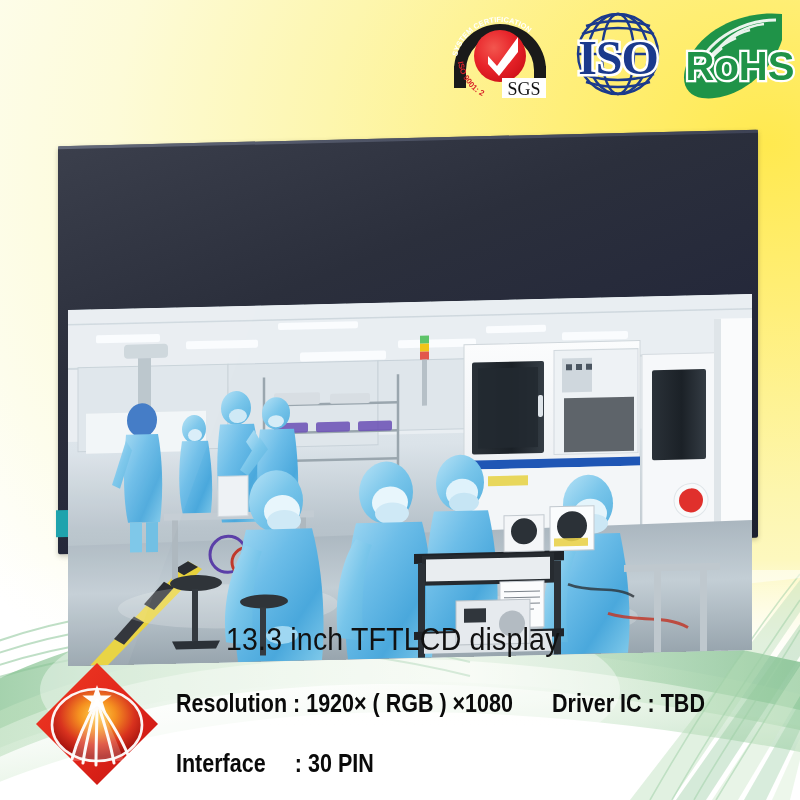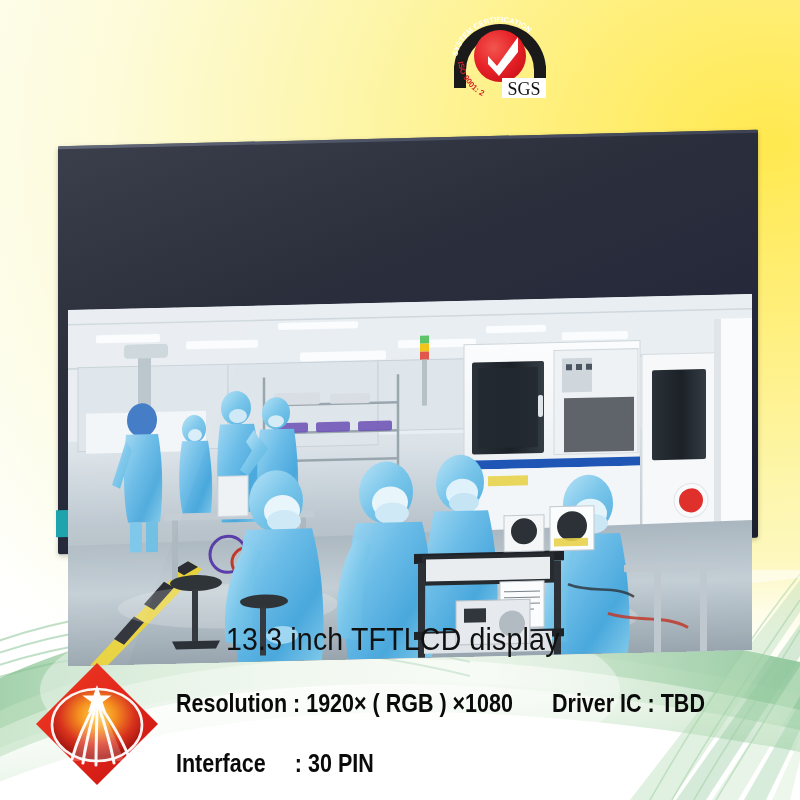--- a/index.html
+++ b/index.html
@@ -245,21 +245,53 @@
 
         <text font-size="8" font-weight="bold" fill="#d8232a" font-family="'Liberation Sans', sans-serif">
           <textPath href="#arcPathLower" startOffset="12%">ISO 9001: 2000</textPath>
         </text>
 
         <rect x="58" y="74" width="44" height="20" fill="#ffffff"></rect>
         <text x="80" y="91" text-anchor="middle" font-size="18" fill="#111" font-family="'Liberation Serif', serif">SGS</text>
       </svg>
     </div>
 
-
+    <div class="cert cert-iso">
+      <svg width="112" height="100" viewBox="0 0 112 100">
+        <g stroke="#1b3a8c" stroke-width="2.4" fill="none">
+          <circle cx="56" cy="50" r="40"></circle>
+          <ellipse cx="56" cy="50" rx="16" ry="40"></ellipse>
+          <ellipse cx="56" cy="50" rx="30" ry="40"></ellipse>
+          <line x1="16" y1="50" x2="96" y2="50"></line>
+          <path d="M 20,30 Q 56,18 92,30"></path>
+          <path d="M 20,70 Q 56,82 92,70"></path>
+          <path d="M 24,22 Q 56,12 88,22"></path>
+          <path d="M 24,78 Q 56,88 88,78"></path>
+        </g>
+
+        <rect x="8" y="34" width="96" height="34" fill="none"></rect>
+        <text x="56" y="70" text-anchor="middle" font-size="48" font-weight="bold" fill="#1b3a8c" stroke="#ffffff" stroke-width="5" paint-order="stroke" font-family="'Liberation Serif', serif" letter-spacing="-1">ISO</text>
+      </svg>
+    </div>
+
+    <div class="cert cert-rohs">
+      <svg width="128" height="100" viewBox="0 0 128 100">
+        <g>
+          <path d="M 110,10 C 70,6 26,26 14,62 C 8,80 16,92 30,94 C 62,98 98,72 110,36 Z" fill="#1f9348"></path>
+          <path d="M 104,16 C 74,16 40,32 26,62" stroke="#ffffff" stroke-width="3" fill="none" opacity="0.9"></path>
+          <g stroke="#ffffff" stroke-width="2.6" fill="none" opacity="0.9">
+            <path d="M 92,20 C 74,22 56,32 44,48"></path>
+            <path d="M 78,26 C 62,30 48,40 38,56"></path>
+            <path d="M 64,34 C 50,40 38,50 30,64"></path>
+            <path d="M 50,44 C 40,52 32,62 26,74"></path>
+          </g>
+        </g>
+        <text x="68" y="76" text-anchor="middle" font-size="40" font-weight="bold" fill="#1f9348" stroke="#ffffff" stroke-width="4.5" paint-order="stroke" font-family="'Liberation Sans', sans-serif">RoHS</text>
+      </svg>
+    </div>
   </div>
 
   <div class="panel-wrap">
     <div class="panel-shadow"></div>
 
     <div class="panel-bezel">
       <div class="panel-bezel-hi"></div>
     </div>
 
     <div class="panel-lip">

